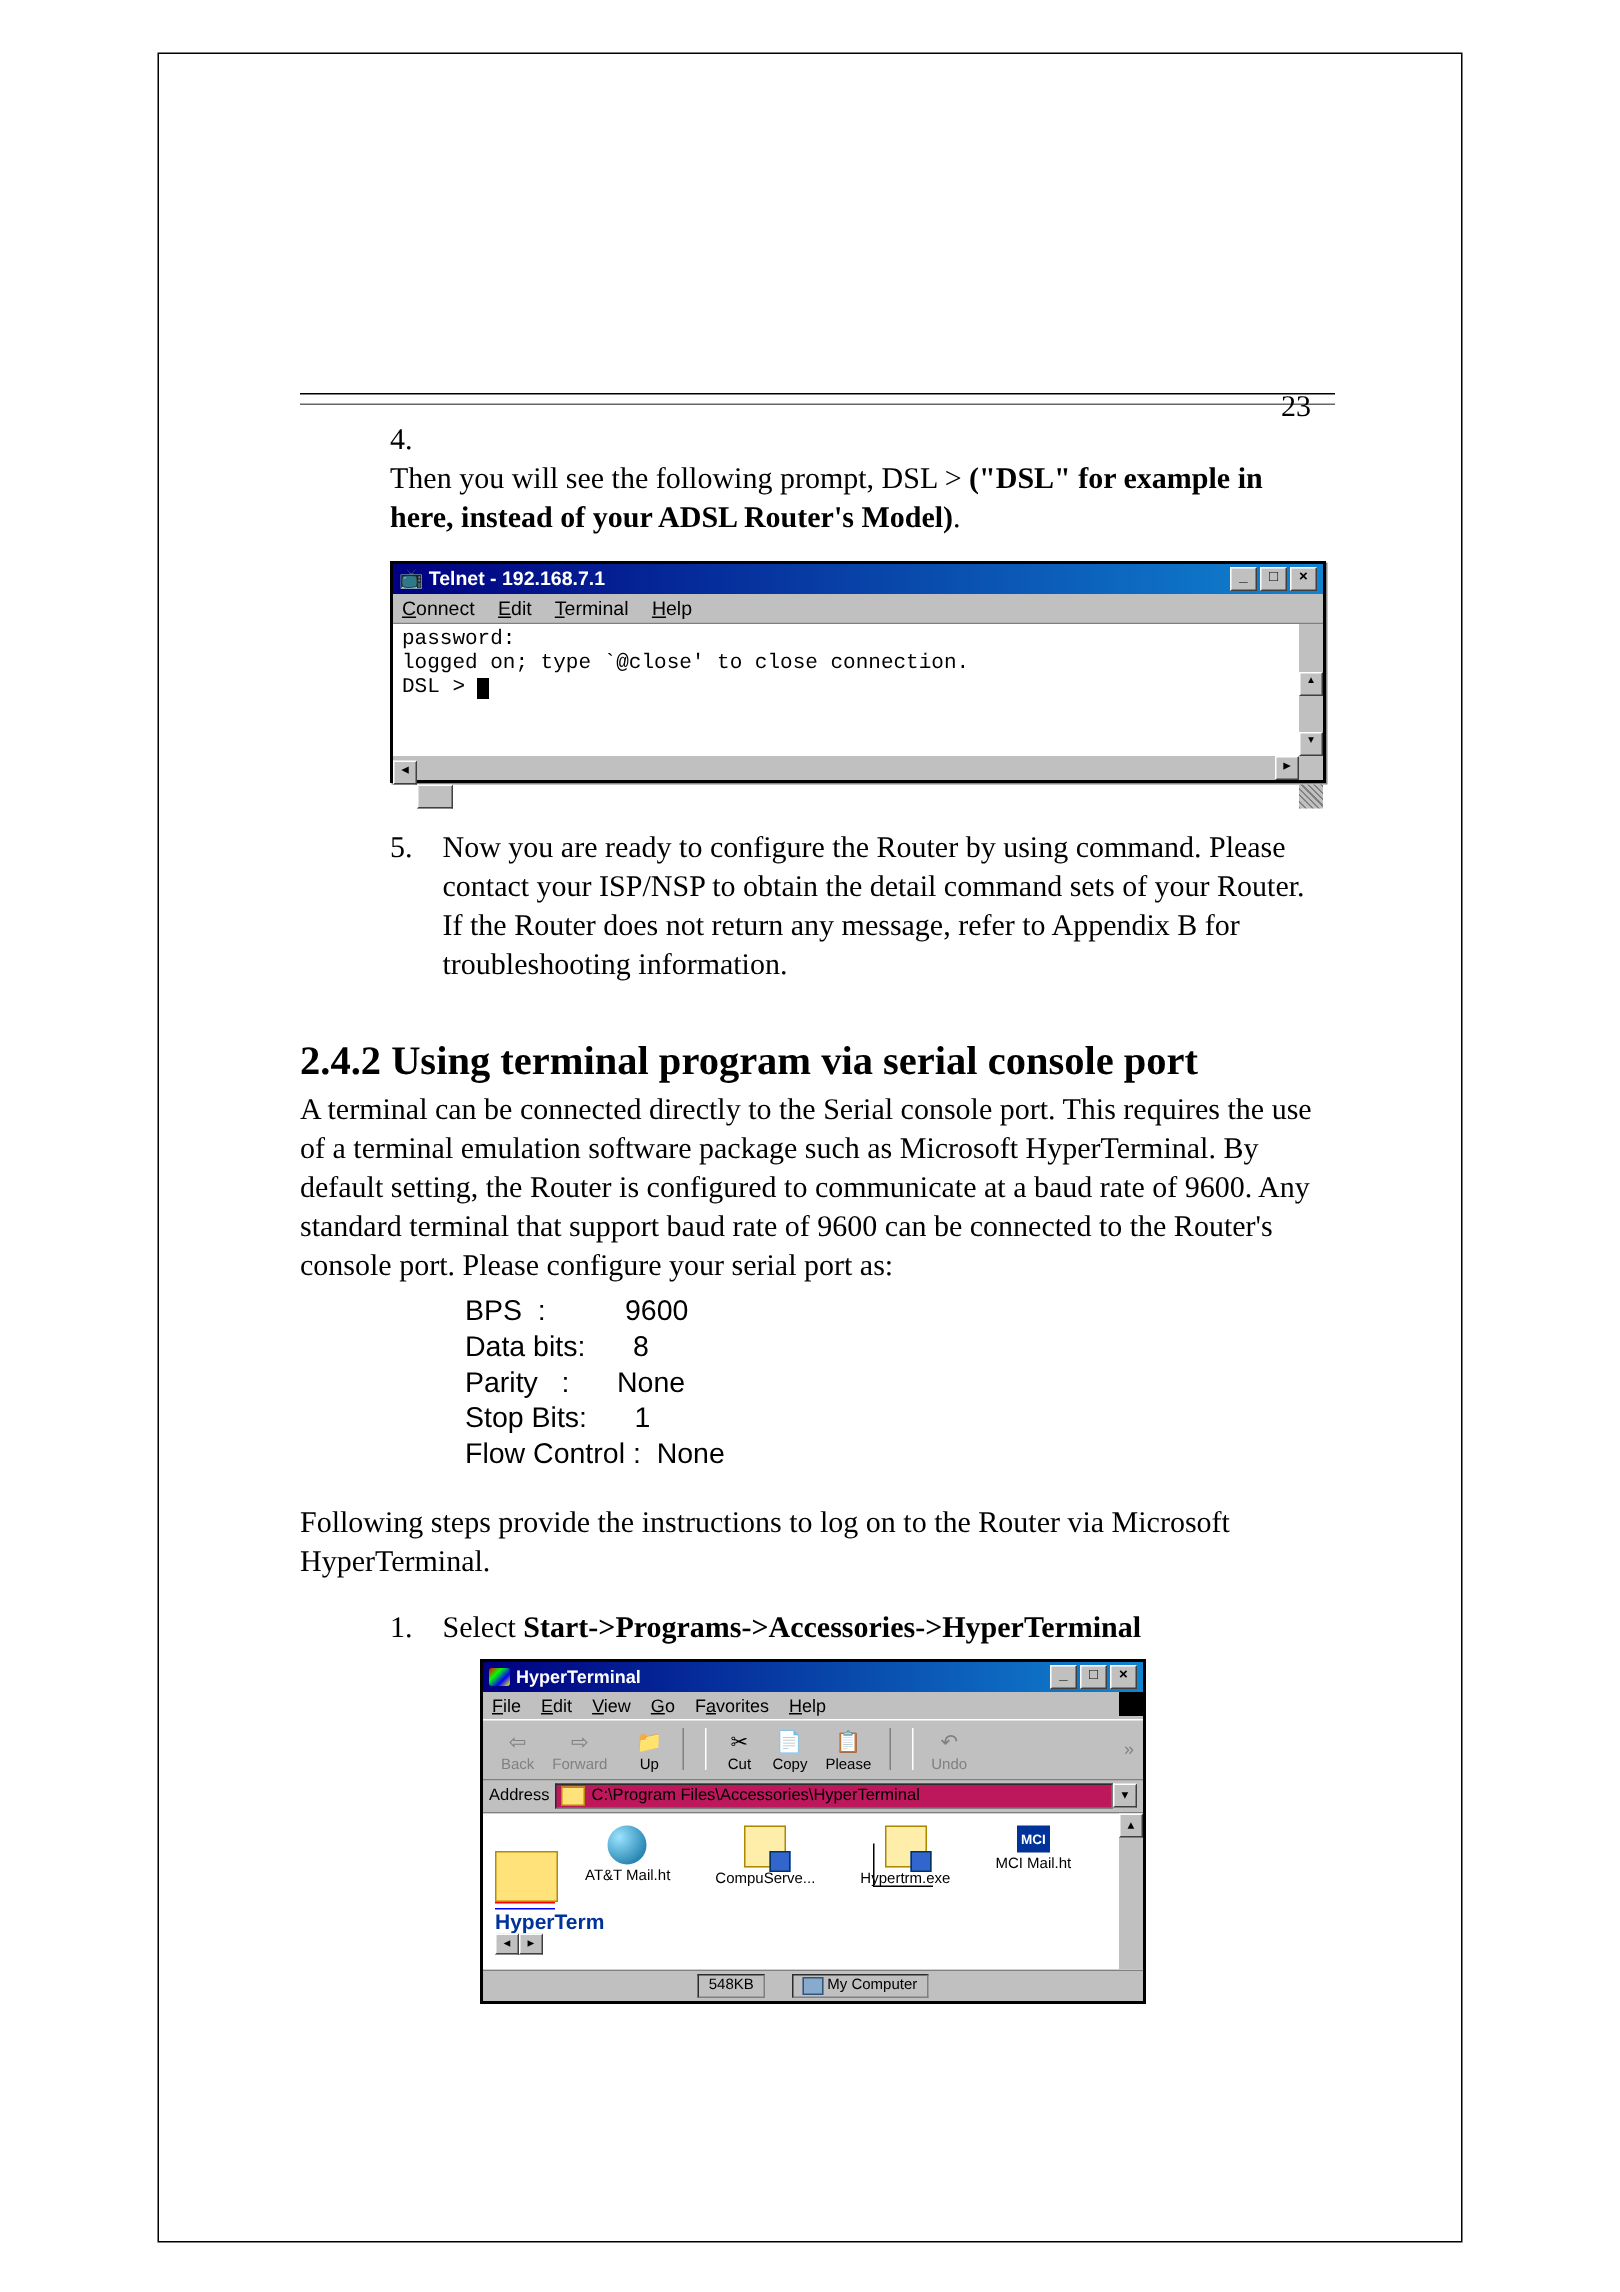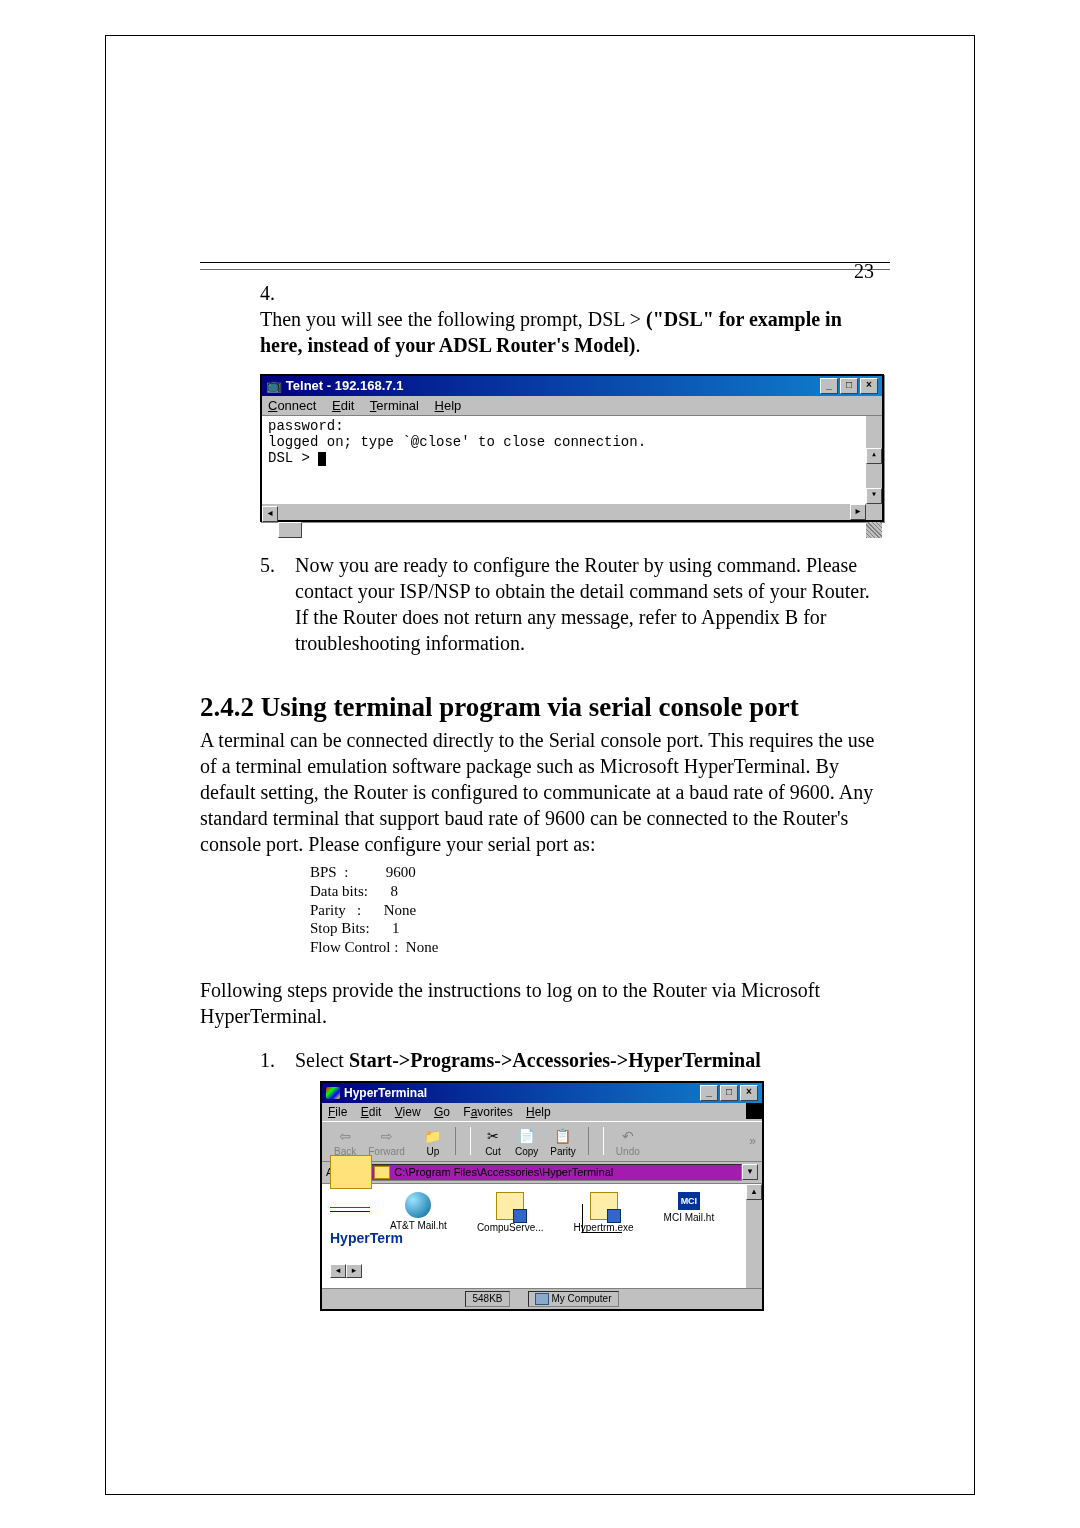--- a/index.html
+++ b/index.html
@@ -135,22 +135,22 @@
   h2.section {
     font-size: 27px;
     font-weight: bold;
     margin: 36px 0 4px 0;
   }
   .body-text {
     font-size: 20px;
     line-height: 1.3;
   }
   pre.mono {
-    font-family: Liberation Serif, serif;
-    font-size: 15px;
+    font-family: Liberation Sans, sans-serif;
+    font-size: 19px;
     margin: 6px 0 20px 110px;
     line-height: 1.25;
   }
 
   
   .ht-window {
     margin: 8px 0 0 120px;
     width: 440px;
     border: 2px solid #000;
     background: #c0c0c0;
@@ -170,32 +170,32 @@
   .ht-toolbar {
     background:#c0c0c0;padding:4px 6px;border-top:1px solid #fff;border-bottom:1px solid #808080;
     display:flex;align-items:center;
   }
   .tb-btn{display:flex;flex-direction:column;align-items:center;margin:0 6px;color:#808080;font-size:10px;}
   .tb-btn.active{color:#000;}
   .tb-ico{width:20px;height:20px;display:flex;align-items:center;justify-content:center;font-size:14px;}
   .tb-sep{width:6px;}
   .ht-addr{display:flex;align-items:center;padding:2px 4px;background:#c0c0c0;border-bottom:1px solid #808080;}
   .ht-addr-label{font-size:11px;margin-right:4px;}
-  .ht-addr-field{flex:1;background:#a21caf;border:1px inset #808080;padding:1px 3px;font-size:11px;display:flex;align-items:center;gap:4px;}
+  .ht-addr-field{flex:1;background:#be185d;border:1px inset #808080;padding:1px 3px;font-size:11px;display:flex;align-items:center;gap:4px;}
   .folder-ico{width:14px;height:11px;background:#ffe27a;border:1px solid #b58b00;}
   .dd{width:16px;height:16px;background:#c0c0c0;border:1px solid #fff;border-right-color:#404040;border-bottom-color:#404040;box-sizing:border-box;text-align:center;font-size:9px;line-height:12px;}
   .ht-client{background:#fff;min-height:80px;position:relative;padding:8px 8px 16px 8px;}
   .ht-icons-row{display:flex;gap:30px;align-items:flex-start;margin-left:60px;}
   .ht-file{display:flex;flex-direction:column;align-items:center;font-size:10px;text-align:center;gap:2px;}
   .ico-globe{width:26px;height:26px;border-radius:50%;background:radial-gradient(circle at 30% 30%,#9be3ff,#006699);}
   .ico-exe{width:26px;height:26px;background:#ffeeaa;border:1px solid #aa8800;position:relative;}
   .ico-exe::after{content:"";position:absolute;right:-4px;bottom:-4px;width:12px;height:12px;background:#3366cc;border:1px solid #003366;}
   .ico-mci{width:22px;height:18px;background:#003399;color:#fff;font-size:9px;font-weight:bold;text-align:center;line-height:18px;}
   .ico-folder-big{width:40px;height:32px;background:#ffe27a;border:1px solid #b58b00;}
-  .ht-folder-block{display:flex;flex-direction:column;align-items:flex-start;gap:18px;position:absolute;left:8px;bottom:10px;}
+  .ht-folder-block{display:flex;flex-direction:column;align-items:flex-start;gap:0;position:absolute;left:8px;bottom:10px;}
   .ht-folder-label{color:#003399;font-weight:bold;font-size:14px;font-family:Arial,sans-serif;}
   .ht-folder-nav{display:flex;gap:0;}
   .ht-folder-nav .nbtn{width:16px;height:14px;background:#c0c0c0;border:1px solid #fff;border-right-color:#404040;border-bottom-color:#404040;box-sizing:border-box;font-size:9px;text-align:center;line-height:11px;}
   .callout{position:absolute;left:230px;top:20px;width:80px;height:40px;}
   .callout-line1{position:absolute;left:30px;top:0;width:1px;height:28px;background:#000;}
   .callout-line2{position:absolute;left:30px;top:28px;width:40px;height:1px;background:#000;}
   .ht-status{display:flex;justify-content:center;gap:18px;padding:2px;border-top:1px solid #808080;font-size:10px;}
   .ht-status .cell{background:#c0c0c0;border:1px inset #808080;padding:1px 6px;display:flex;align-items:center;gap:3px;}
   .comp-ico{width:12px;height:10px;background:#88aacc;border:1px solid #335577;}
   .sb-up{width:16px;position:absolute;right:0;top:0;bottom:0;background:#c0c0c0;}
@@ -324,21 +324,21 @@
       <div class="tb-btn active">
           <div class="tb-ico">✂</div>
           <div>Cut</div>
         </div>
       <div class="tb-btn active">
           <div class="tb-ico">📄</div>
           <div>Copy</div>
         </div>
       <div class="tb-btn active">
           <div class="tb-ico">📋</div>
-          <div>Parity</div>
+          <div>Please</div>
         </div>
       <div class="tb-sep" style="width:14px;border-left:1px solid #808080;border-right:1px solid #fff;height:28px;margin:0 6px;"></div>
       <div class="tb-btn">
           <div class="tb-ico">↶</div>
           <div>Undo</div>
         </div>
       <div style="flex:1"></div>
       <div style="font-size:12px;color:#808080;">»</div>
     </div>
     <div class="ht-addr">

